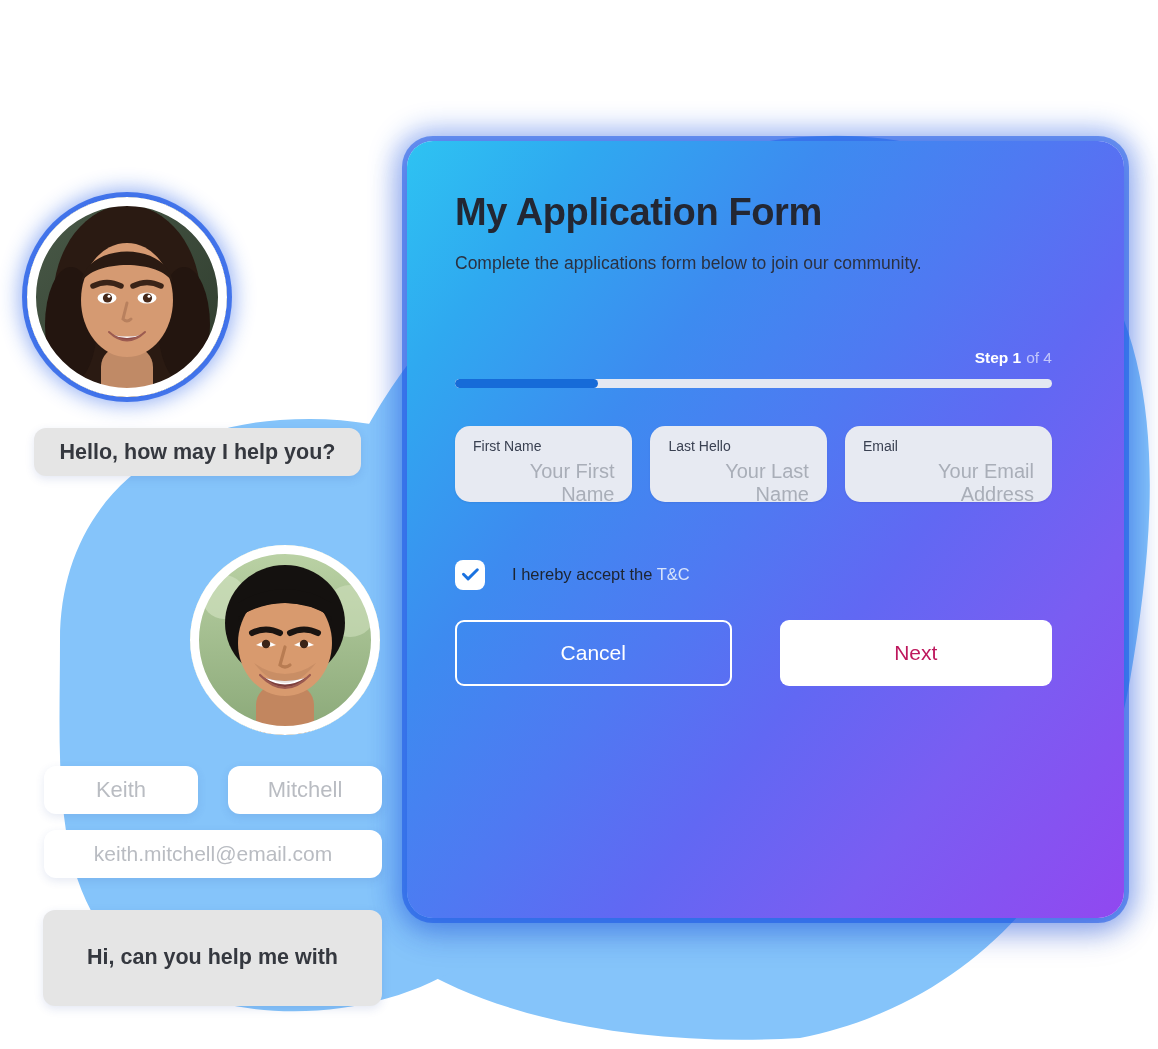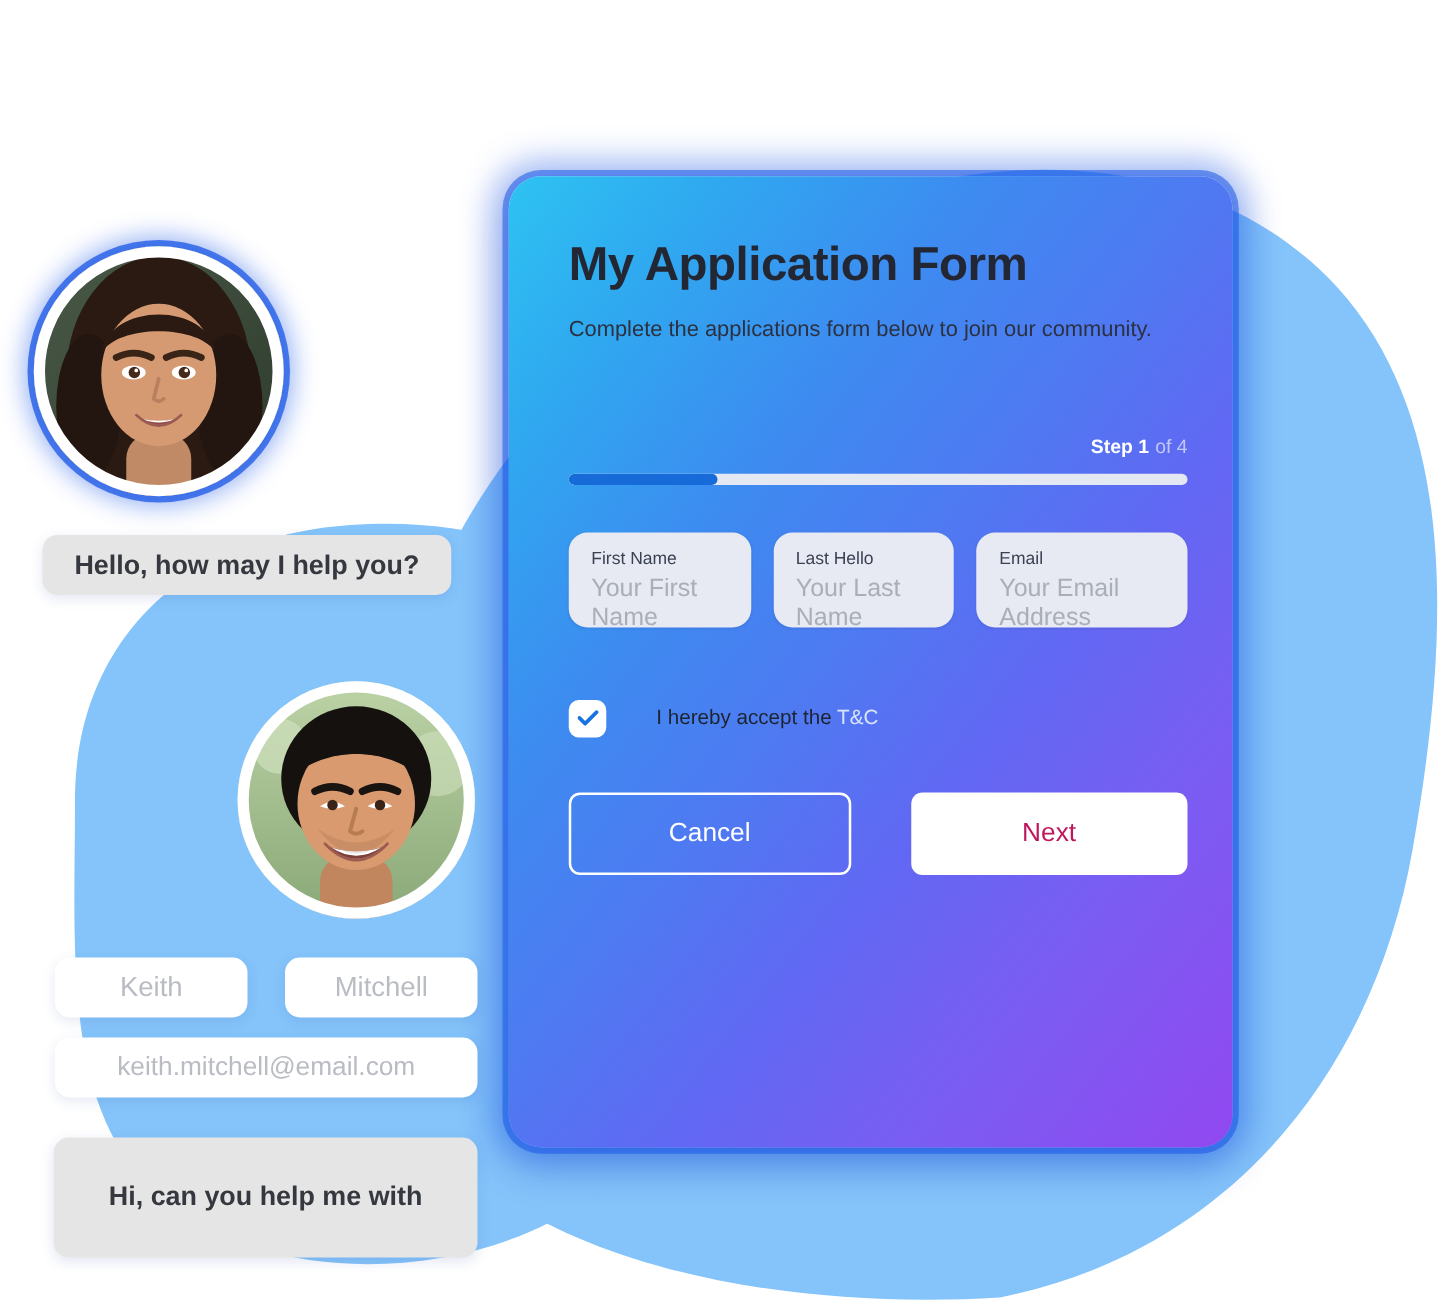--- a/index.html
+++ b/index.html
@@ -12,34 +12,34 @@
   #stage { position: relative; width: 1158px; height: 1049px; }
 
   
   .blob-wrap { position:absolute; inset:0; }
   .blob-wrap svg { position:absolute; top:0; left:0; }
 
   
   .form-card {
     position: absolute;
     left: 407px; top: 141px;
-    width: 579px; height: 777px;
+    width: 717px; height: 777px;
     border-radius: 26px;
     background: linear-gradient(128deg,
         #2ec3f2 0%,
         #2fa9f0 14%,
         #3d8bf0 32%,
         #4f79f2 48%,
         #6168f3 62%,
         #7a5df2 78%,
         #9148f0 100%);
     box-shadow: 0 0 0 5px rgba(26,86,230,.55),
                 0 0 26px 12px rgba(26,86,230,.40),
                 0 14px 34px rgba(30,60,180,.25);
-    padding: 52px 36px 0 48px;
+    padding: 52px 72px 0 48px;
     overflow: hidden;
   }
 
   .card-title {
     font-size: 38px; font-weight: 700; color: #232733;
     letter-spacing: -.4px; line-height: 1.05;
   }
   .card-subtitle {
     margin-top: 20px;
     font-size: 17.5px; color: #2b3140; font-weight: 400;
@@ -68,38 +68,38 @@
   .fields { margin-top: 38px; display:flex; flex-direction:row; gap: 18px; }
   .field {
     background: #e7eaf2;
     border-radius: 15px;
     padding: 12px 18px 16px 18px;
     height: 76px;
     box-shadow: 0 1px 2px rgba(20,40,120,.10);
   }
   .field-label { font-size: 14px; color: #3a4152; font-weight: 400; }
   .field-value {
-    margin-top: 6px; font-size: 20px; color: #a9aeb8; font-weight: 400;
+    margin-top: 6px; font-size: 20px; color: #a9aeb8; font-weight: 400; text-align: right;
   }
 
   .terms-row {
     margin-top: 58px;
-    display: flex; align-items: center; gap: 40px;
+    display: flex; align-items: center; gap: 27px;
   }
   .checkbox {
     width: 30px; height: 30px; border-radius: 8px;
     background: #ffffff; display:flex; align-items:center; justify-content:center;
     flex: 0 0 auto;
   }
   .checkbox svg { display:block; }
   .terms-text { font-size: 16.5px; color: #1d2430; }
   .terms-link { color: #d8e4fb; }
 
   .actions {
-    margin-top: 44px;
+    margin-top: 30px;
     display: flex; gap: 48px;
   }
   .btn {
     flex: 1 1 0; height: 66px;
     border-radius: 9px;
     display:flex; align-items:center; justify-content:center;
     font-size: 21px; font-weight: 400;
     cursor: pointer; user-select:none;
   }
   .btn-cancel { border: 2px solid #ffffff; color:#ffffff; background: transparent; }

